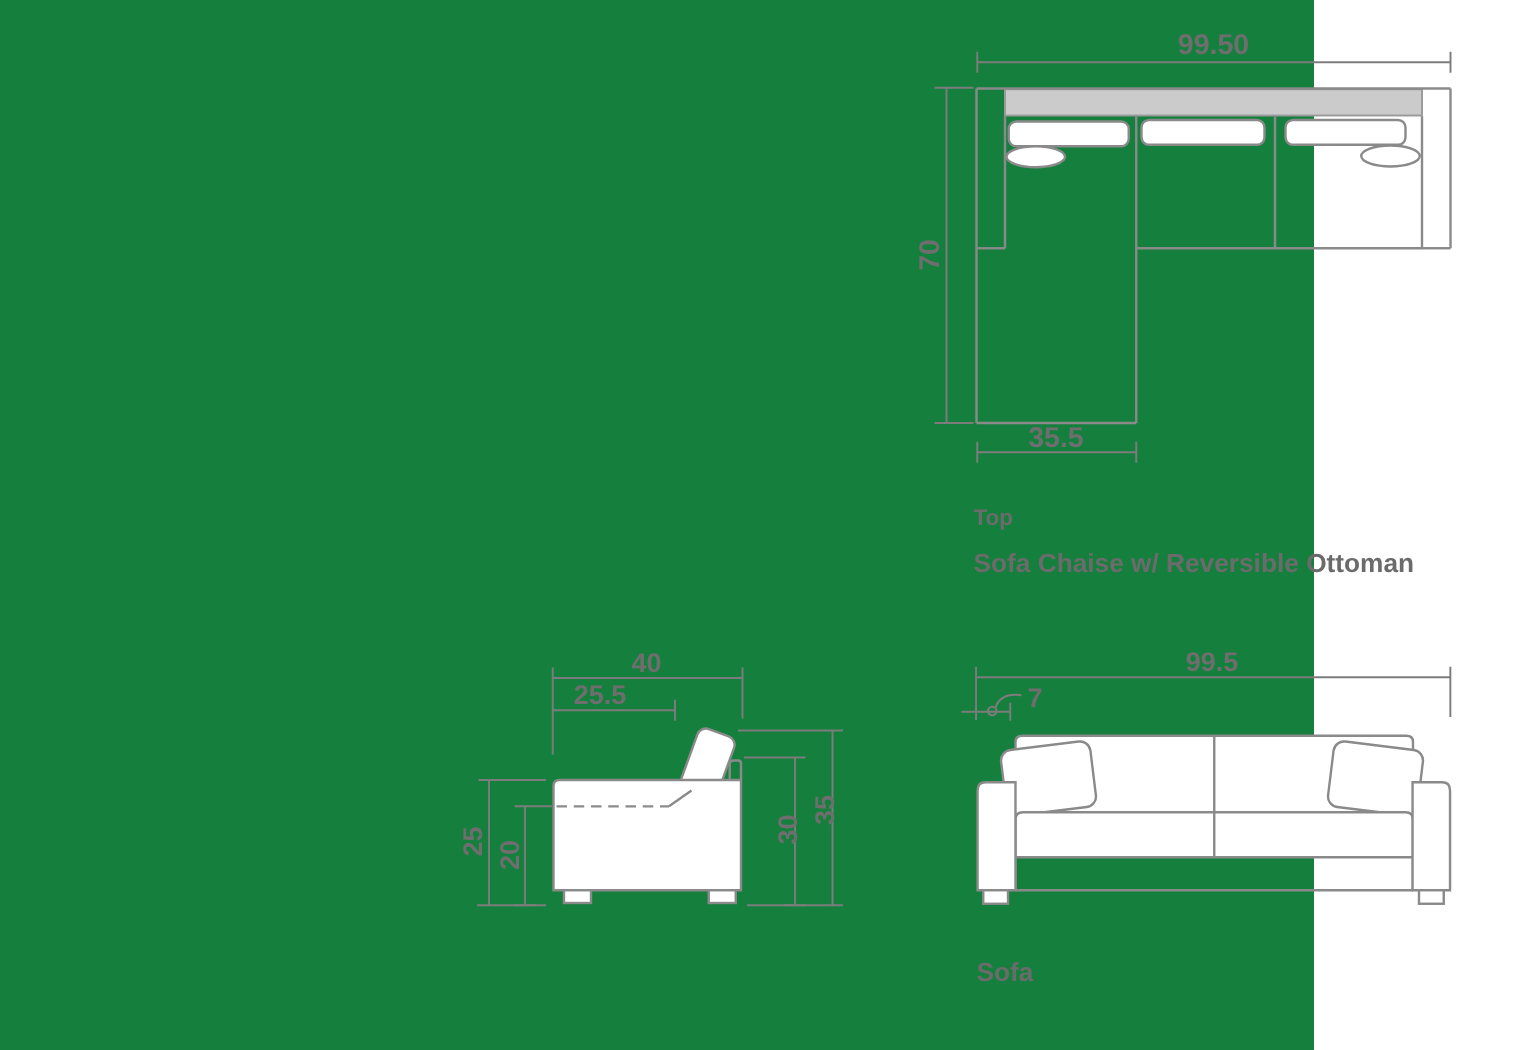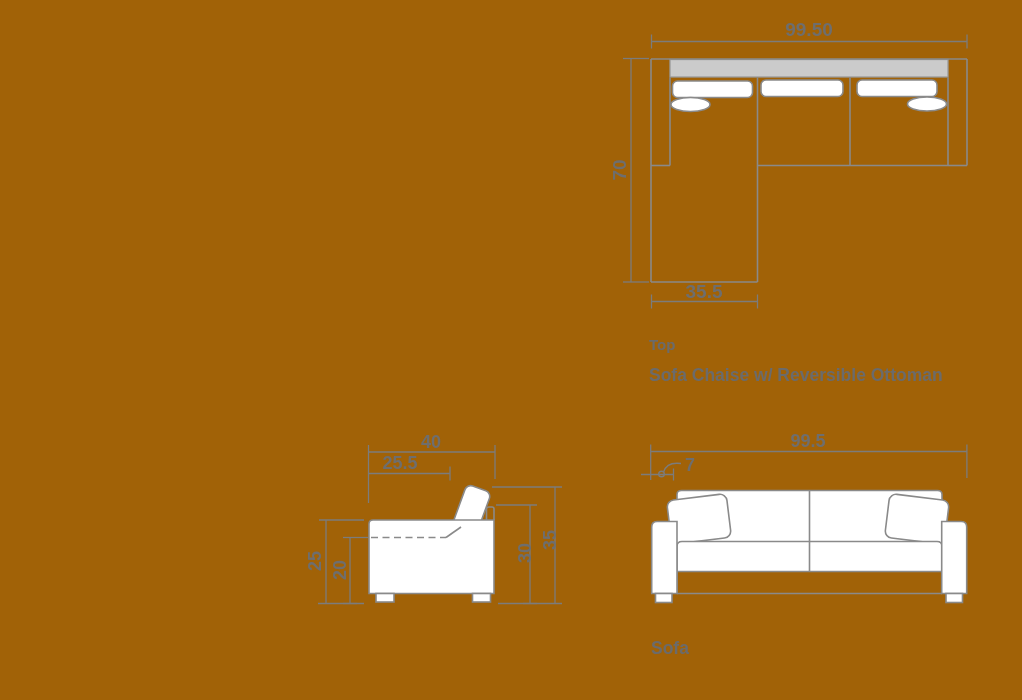--- a/index.html
+++ b/index.html
@@ -6,23 +6,23 @@
     margin: 0;
     padding: 0;
     background: #ffffff;
     width: 1022px;
     height: 700px;
     overflow: hidden;
     font-family: "Liberation Sans", sans-serif;
   }
   #canvas {
     position: relative;
-    width: 1022px;
+    width: 876px;
     height: 700px;
-    background: #a16207;
+    background: #15803d;
   }
   svg { display: block; }
   
   .outline {
     fill: none;
     stroke: #8a8a8a;
     stroke-width: 1.6;
     stroke-linecap: butt;
     stroke-linejoin: miter;
   }

